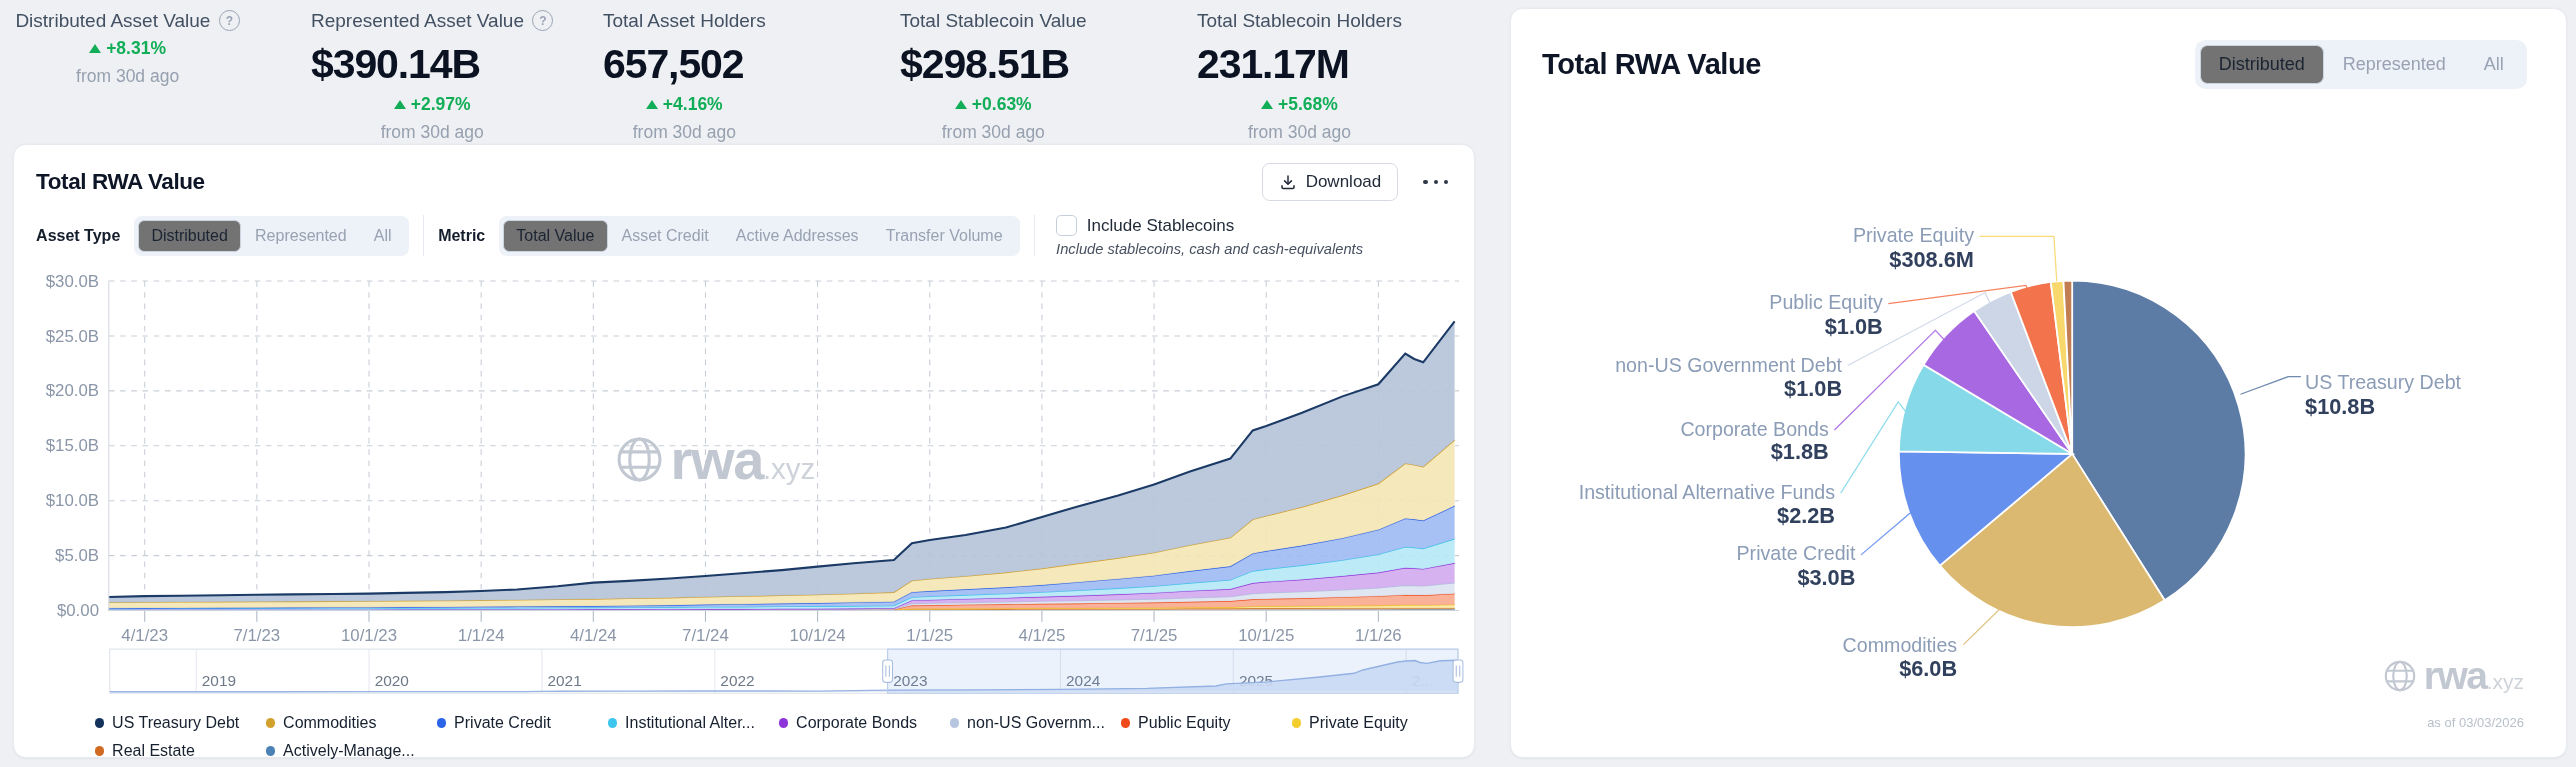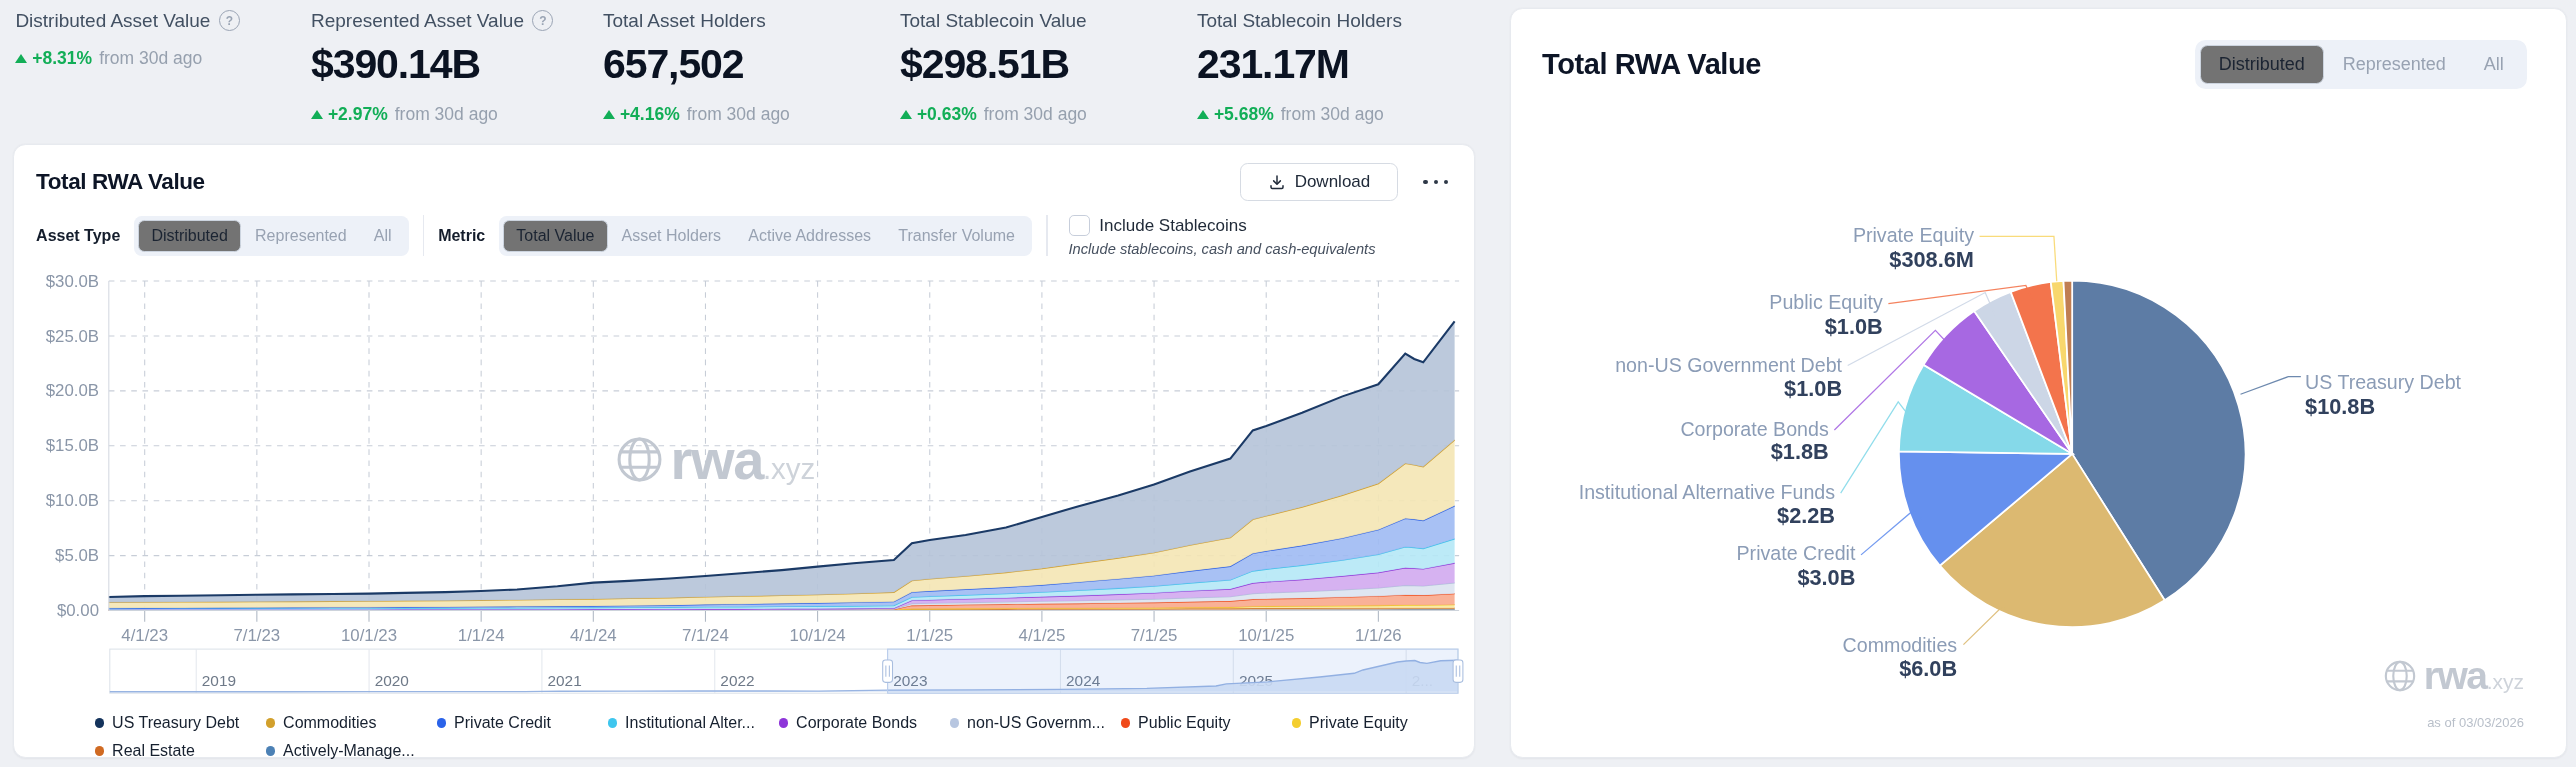--- a/index.html
+++ b/index.html
@@ -4,35 +4,35 @@
 <style>
   html,body{margin:0;padding:0;width:2576px;height:768px;overflow:hidden;background:#eef0f4;
     font-family:"Liberation Sans",sans-serif;-webkit-font-smoothing:antialiased;}
   .page{position:relative;width:2576px;height:604px;}
   
   .stat{position:absolute;top:9.8px;}
   .stat-label{display:flex;align-items:center;gap:8.4px;font-size:19px;color:#425062;}
   .help{width:19px;height:19px;border:1.4px solid #9aa4b4;border-radius:50%;color:#9aa4b4;
     font-size:12px;font-weight:700;display:flex;align-items:center;justify-content:center;}
   .stat-value{margin-top:9px;font-size:41px;font-weight:600;color:#0b1322;letter-spacing:-1.1px;}
-  .stat-delta{margin-top:16px;display:flex;align-items:center;gap:7px;font-size:17.5px;color:#96a0ae;}
+  .stat-delta{margin-top:6px;display:flex;align-items:center;gap:7px;font-size:17.5px;color:#96a0ae;flex-direction:column;}
   .delta-up{display:flex;align-items:center;gap:4.9px;color:#12ae57;font-weight:700;}
   .tri{width:0;height:0;border-left:6.3px solid transparent;border-right:6.3px solid transparent;
     border-bottom:9.8px solid #12ae57;}
   
   .card{position:absolute;background:#fff;border:0.7px solid #e7eaef;border-radius:12.6px;
     box-shadow:0 0.7px 2.1px rgba(15,23,42,.05);}
   .left-card{left:12.6px;top:144px;width:1460px;height:612px;}
   .right-card{left:1510px;top:8.4px;width:1055px;height:748px;}
   
   .lc-header{display:flex;justify-content:space-between;align-items:center;padding:18px 21px 0 22.5px;}
   .lc-title{font-size:22.5px;font-weight:700;color:#0d1526;letter-spacing:-0.4px;}
   .hdr-actions{display:flex;align-items:center;gap:21px;}
   .dl-btn{display:flex;align-items:center;gap:9px;background:#fff;border:1.4px solid #d6dbe3;
-    border-radius:7.7px;height:38px;padding:0 27px;font-size:17px;color:#212b3a;font-family:inherit;cursor:pointer;}
+    border-radius:7.7px;height:38px;padding:0 16px;font-size:17px;color:#212b3a;font-family:inherit;cursor:pointer;}
   .dots-btn{display:flex;gap:5.6px;padding:8.4px 4.2px;cursor:pointer;}
   .dots-btn i{width:4.6px;height:4.6px;border-radius:50%;background:#2e3847;}
   
   .controls{display:flex;align-items:center;gap:14px;padding:14px 0 0 22.5px;}
   .ctl-label{font-size:16px;font-weight:700;color:#141d2c;}
   .seg{display:flex;align-items:center;background:#edf1f8;border-radius:7.7px;padding:3.5px;}
   .seg button{border:1.4px solid transparent;background:transparent;font-size:16px;color:#98a2b2;
     padding:6.3px 12.6px;border-radius:6.3px;font-family:inherit;cursor:pointer;white-space:nowrap;}
   .seg button.active{background:#737373;border:1.4px solid #ccd4df;color:#1b2432;font-weight:500;}
   .vdiv{width:1.4px;height:41px;background:#e6e9f0;}
@@ -157,21 +157,21 @@
       <span class="ctl-label">Asset Type</span>
       <div class="seg" id="assetTypeSeg">
           <button class="active">Distributed</button>
           <button>Represented</button>
           <button>All</button>
         </div>
       <div class="vdiv"></div>
       <span class="ctl-label">Metric</span>
       <div class="seg" id="metricSeg">
           <button class="active">Total Value</button>
-          <button>Asset Holders</button>
+          <button>Asset Credit</button>
           <button>Active Addresses</button>
           <button>Transfer Volume</button>
         </div>
       <div class="vdiv"></div>
       <div class="stable">
         <div class="stable-top">
           <span class="checkbox"></span>
           <span class="stable-label">Include Stablecoins</span>
         </div>
         <div class="stable-cap">Include stablecoins, cash and cash-equivalents</div>

